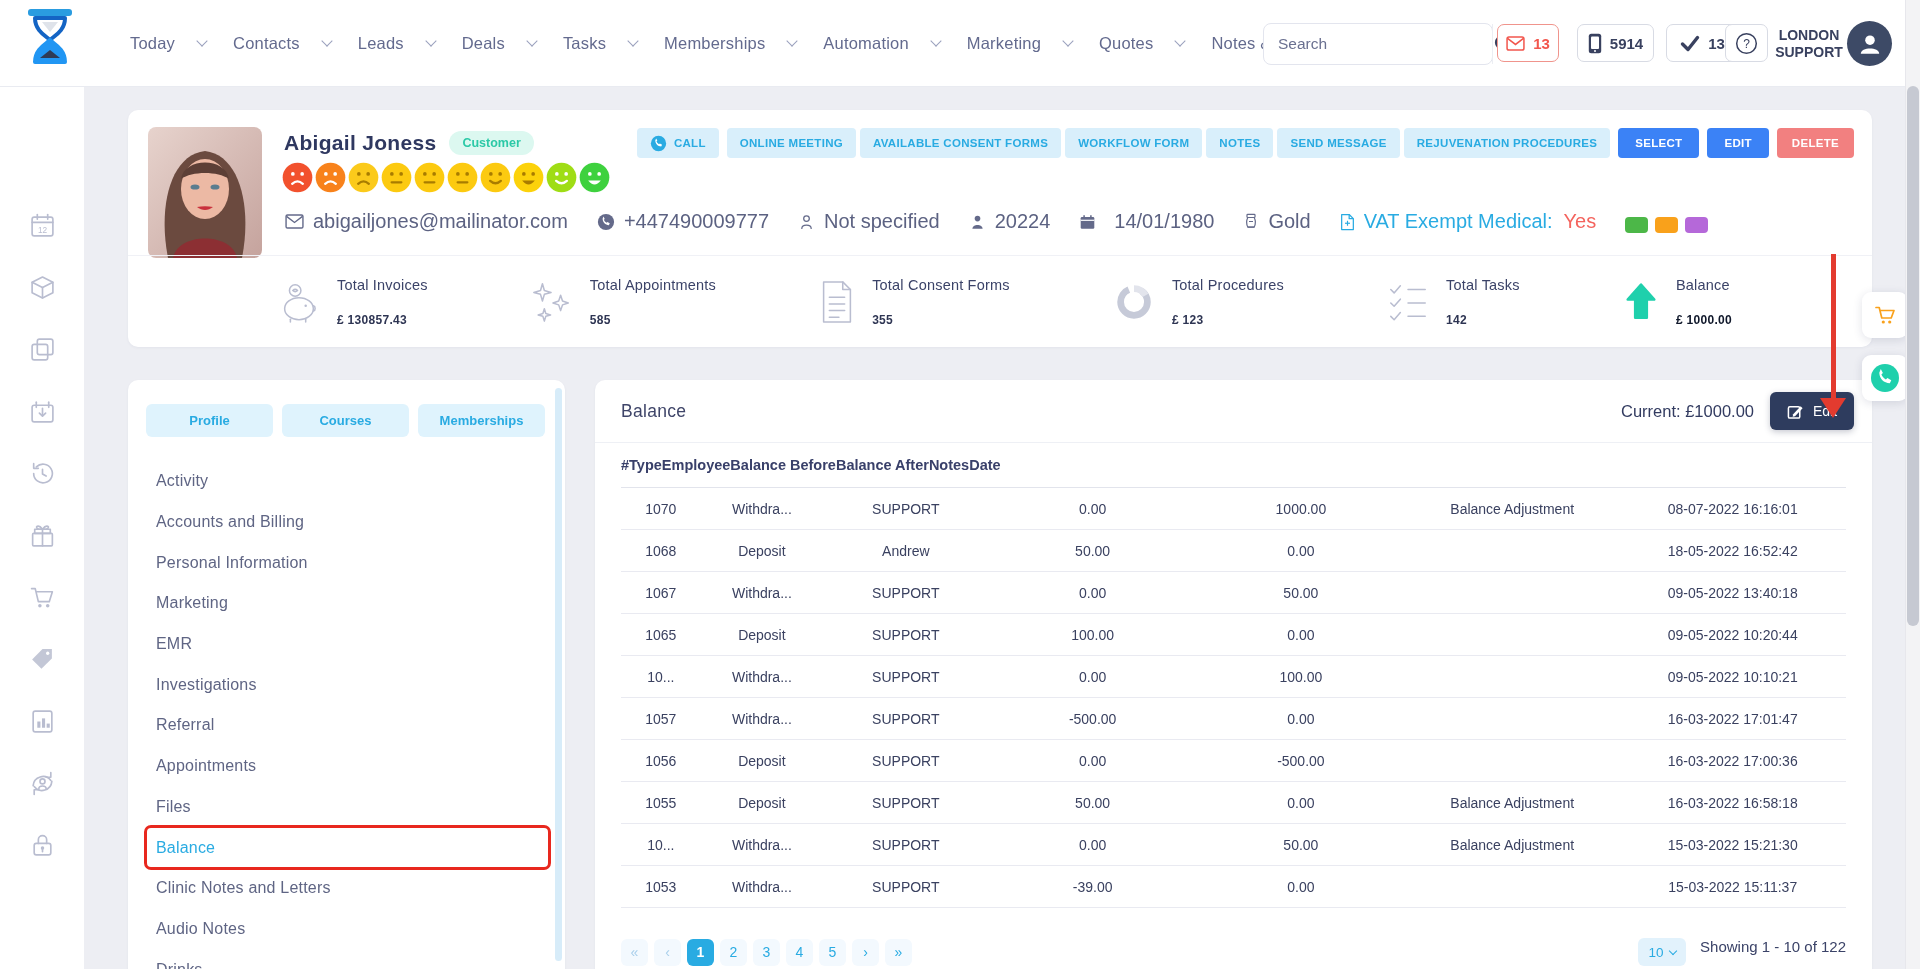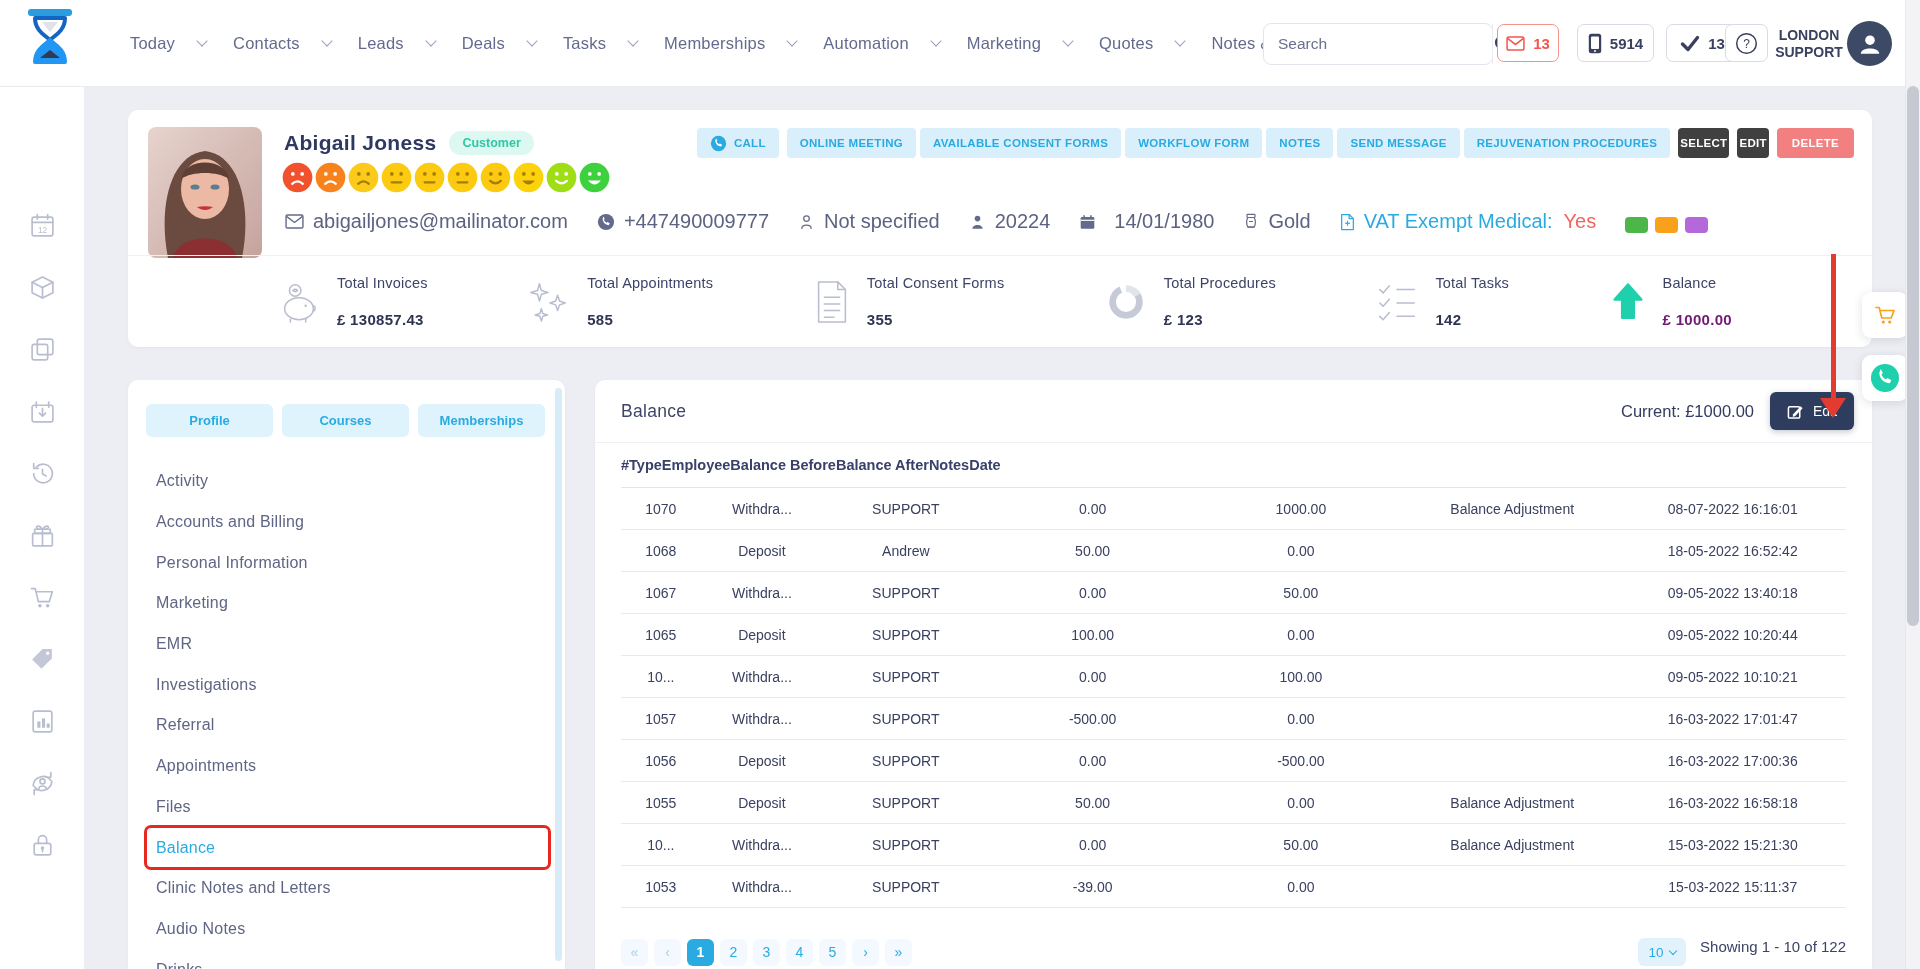--- a/index.html
+++ b/index.html
@@ -60,31 +60,31 @@
   .info-item{display:flex;align-items:center;gap:9px;white-space:nowrap;}
   .vat-label{color:#29abe2;}
   .vat-value{color:#f4645e;margin-left:2px;}
   .tag-swatches{display:flex;gap:7px;}
   .swatch{width:23px;height:16px;border-radius:4px;cursor:pointer;}
   .actions-row{position:absolute;right:18px;top:18px;display:flex;gap:8px;}
   .abtn{height:30px;display:flex;align-items:center;justify-content:center;gap:7px;border-radius:4px;
         font-size:11.5px;font-weight:700;letter-spacing:.3px;padding:0 13px;cursor:pointer;
         white-space:nowrap;}
   .abtn.light{background:#d9effb;color:#29abe2;}
-  .abtn.dark{background:#404040;color:#fff;padding:0 2px;}
+  .abtn.dark{background:#3b82f6;color:#fff;padding:0 17px;}
   .abtn.danger{background:#f28080;color:#fff;padding:0 15px;}
 
   
   .stats-row{position:absolute;left:0;top:145px;width:100%;height:92px;border-top:1px solid #f0f1f6;
              display:flex;align-items:center;justify-content:space-between;box-sizing:border-box;
              padding:0 140px 0 148px;}
   .stat{display:flex;align-items:center;gap:15px;}
   .stat-label{font-size:14.5px;color:#3b4368;letter-spacing:.2px;}
-  .stat-value{font-size:15px;font-weight:700;color:#2e3553;margin-top:20px;letter-spacing:.3px;}
-  .stat.teal .stat-value{color:#701a75;}
+  .stat-value{font-size:12px;font-weight:700;color:#2e3553;margin-top:20px;letter-spacing:.3px;}
+  .stat.teal .stat-value{color:#0f172a;}
 
   
   .left-panel{position:absolute;left:128px;top:380px;width:437px;height:589px;border-radius:10px 10px 0 0;}
   .panel-scroll{position:absolute;right:3px;top:8px;bottom:8px;width:7px;background:#d7ecf9;border-radius:4px;}
   .tabs{position:absolute;left:18px;right:20px;top:24px;display:flex;gap:9px;}
   .tab{flex:1;height:33px;background:#dff3fd;color:#29abe2;font-size:13px;font-weight:600;
        border-radius:6px;display:flex;align-items:center;justify-content:center;cursor:pointer;}
   .menu{position:absolute;left:0;right:14px;top:81px;}
   .menu-item{position:relative;height:40.7px;display:flex;align-items:center;padding-left:28px;
              font-size:16px;color:#5f6584;cursor:pointer;letter-spacing:.2px;}

